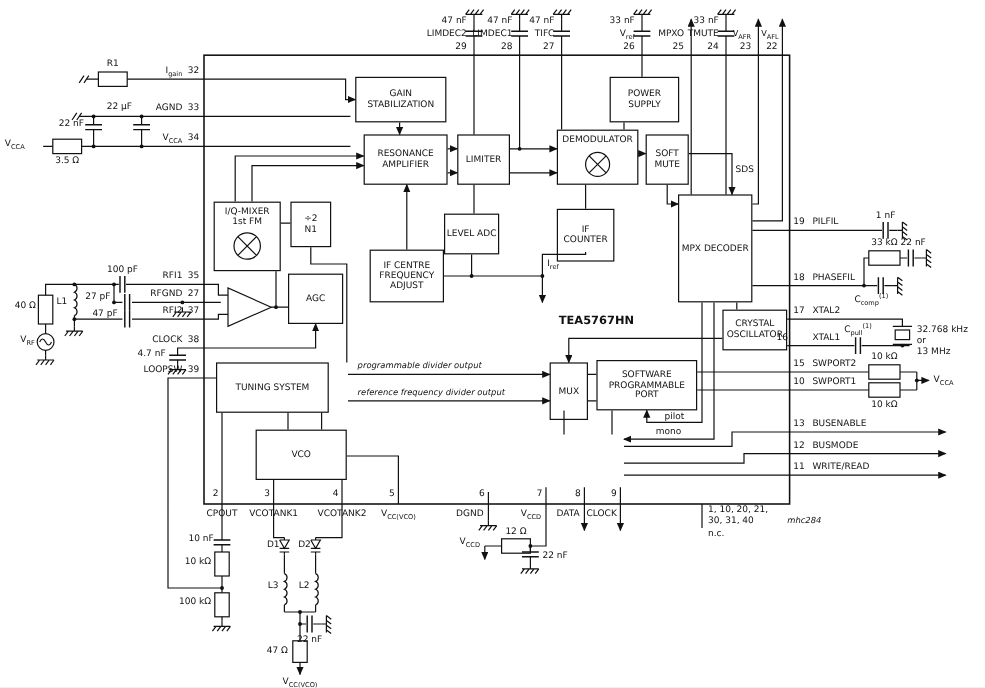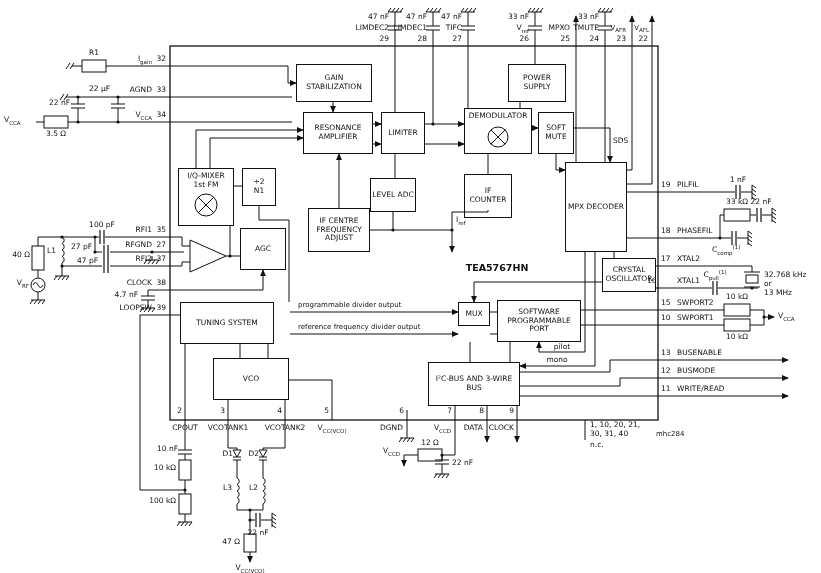--- a/index.html
+++ b/index.html
@@ -4,21 +4,21 @@
 <style>
   html,body{margin:0;padding:0;background:#e8e8e8}
   .stage{position:relative;width:821px;height:573px;background:#fff;font-family:"DejaVu Sans",sans-serif;color:#111;overflow:hidden}
   .stage svg{position:absolute;left:0;top:0}
   .blk{position:absolute;border:1.2px solid #111;display:flex;flex-direction:column;align-items:center;justify-content:center;
        text-align:center;font-size:7.5px;line-height:1.18;box-sizing:border-box;padding:1px;background:transparent;letter-spacing:0}
   .blk.top{justify-content:flex-start;padding-top:3px}
   .lbl{position:absolute;font-size:7.5px;line-height:1.1;white-space:nowrap}
   .lbl.r{transform:translateX(-100%)}
   .lbl.c{transform:translateX(-50%)}
-  .lbl.i{font-size:7px}
+  .lbl.i{font-style:italic;font-size:7px}
   .lbl.s{font-size:6.8px}
   .lbl.b{font-weight:bold;font-size:9.5px}
   sub,sup{font-size:5.5px;line-height:0}
 </style>
 </head>
 <body>
 
 <div class="stage">
 
 <svg width="821" height="573" viewBox="0 0 821 573">
@@ -232,23 +232,22 @@
   <span>N1</span>
 </div>
 <div class="blk" style="left:370px;top:178px;width:46px;height:34px">LEVEL ADC</div>
 <div class="blk" style="left:464px;top:174px;width:48px;height:44px">IF COUNTER</div>
 <div class="blk" style="left:308px;top:208px;width:62px;height:44px">IF CENTRE FREQUENCY ADJUST</div>
 <div class="blk" style="left:240px;top:228px;width:46px;height:42px">AGC</div>
 <div class="blk" style="left:565px;top:162px;width:62px;height:90px">MPX DECODER</div>
 <div class="blk" style="left:602px;top:258px;width:54px;height:34px">CRYSTAL OSCILLATOR</div>
 <div class="blk" style="left:180px;top:302px;width:94px;height:42px">TUNING SYSTEM</div>
 <div class="blk" style="left:213px;top:358px;width:76px;height:42px">VCO</div>
-<div class="blk" style="left:458px;top:302px;width:32px;height:24px">MUX</div>
+<div class="blk" style="left:458px;top:302px;width:32px;height:48px">MUX</div>
 <div class="blk" style="left:497px;top:300px;width:84px;height:42px">SOFTWARE PROGRAMMABLE PORT</div>
-<div class="blk" style="left:428px;top:362px;width:92px;height:44px">I²C-BUS AND 3-WIRE BUS</div>
 
 <div class="lbl c b" style="left:497px;top:263px">TEA5767HN</div>
 <div class="lbl i" style="left:656px;top:431px">mhc284</div>
 
 <div class="lbl r" style="left:389px;top:13px">47 nF</div>
 <div class="lbl r" style="left:389px;top:24px">LIMDEC2</div>
 <div class="lbl r" style="left:389px;top:35px">29</div>
 <div class="lbl r" style="left:427px;top:13px">47 nF</div>
 <div class="lbl r" style="left:427px;top:24px">LIMDEC1</div>
 <div class="lbl r" style="left:427px;top:35px">28</div>

